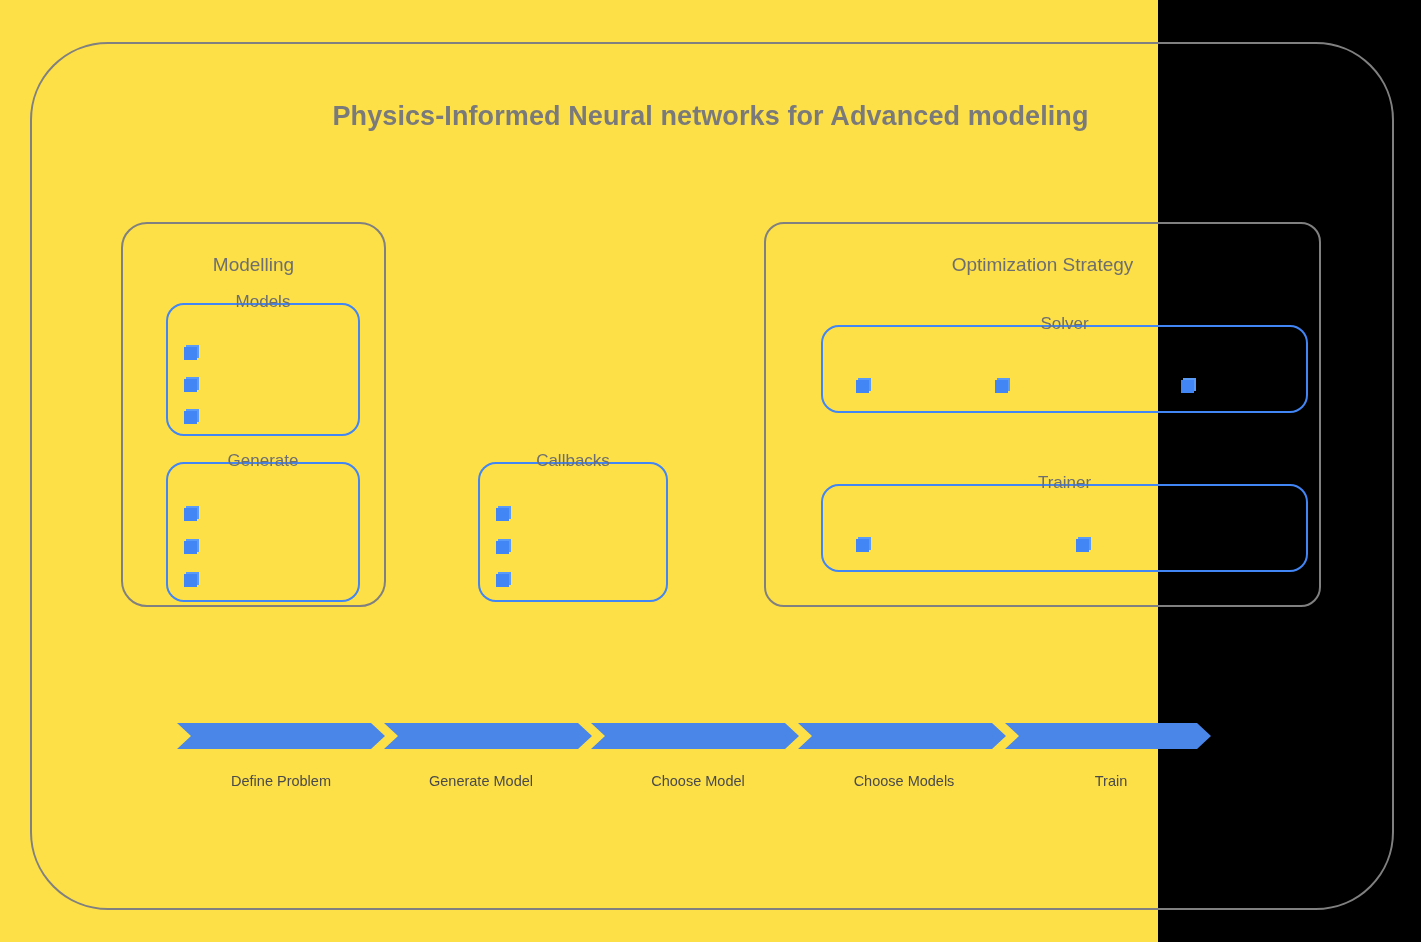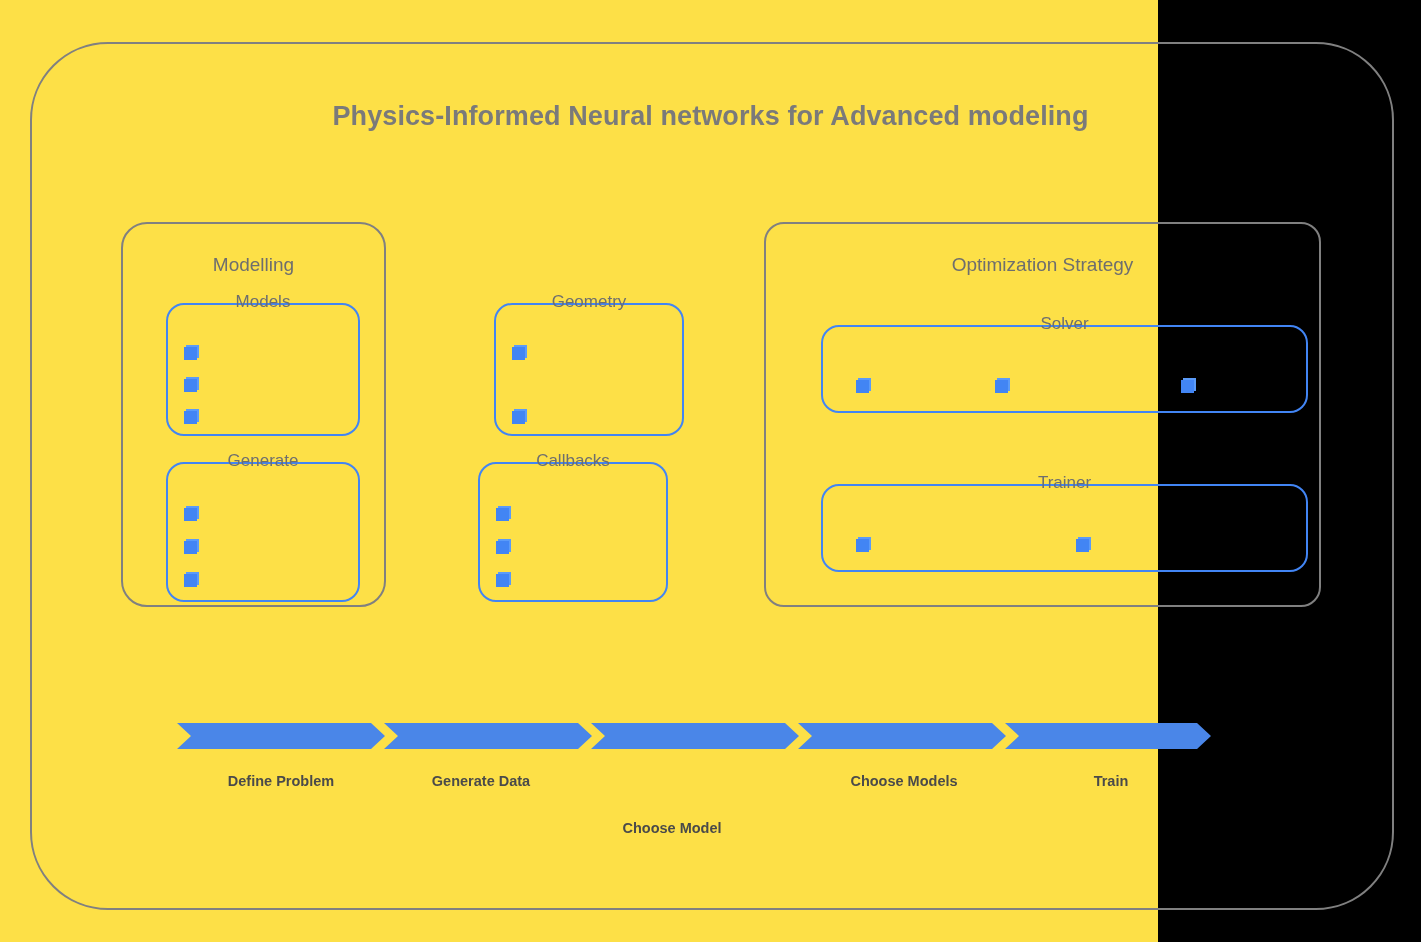--- a/index.html
+++ b/index.html
@@ -117,21 +117,21 @@
     width: 1421px;
     height: 942px;
     pointer-events: none;
   }
   .chevron-label {
     position: absolute;
     top: 773px;
     text-align: center;
     color: #4a4a4a;
     font-size: 14.5px;
-    font-weight: bold;
+    font-weight: normal;
     white-space: nowrap;
     transform: translateX(-50%);
   }
 </style>
 </head>
 <body>
 
 <div id="stage">
 
   <div class="outer-frame"></div>
@@ -150,25 +150,20 @@
   </div>
 
   <div class="sub-box" id="box-problems">
     <div class="sub-title">Generate</div>
     <div class="cube" style="left:16px; top:44px;"></div>
     <div class="cube" style="left:16px; top:77px;"></div>
     <div class="cube" style="left:16px; top:110px;"></div>
   </div>
 
 
-  <div class="sub-box" id="box-geometry">
-    <div class="sub-title">Geometry</div>
-    <div class="cube" style="left:16px; top:42px;"></div>
-    <div class="cube" style="left:16px; top:106px;"></div>
-  </div>
 
   <div class="sub-box" id="box-callbacks">
     <div class="sub-title">Callbacks</div>
     <div class="cube" style="left:16px; top:44px;"></div>
     <div class="cube" style="left:16px; top:77px;"></div>
     <div class="cube" style="left:16px; top:110px;"></div>
   </div>
 
   <div class="group-panel" id="panel-optim">
     <div class="group-title">Optimization Strategy</div>
@@ -199,18 +194,18 @@
     </g>
     <g>
       <polygon points="798,723 992,723 1006,736 992,749 798,749 812,736" fill="#4a86e8"></polygon>
     </g>
     <g>
       <polygon points="1005,723 1197,723 1211,736 1197,749 1005,749 1019,736" fill="#4a86e8"></polygon>
     </g>
   </svg>
 
   <div class="chevron-label" style="left:281px;">Define Problem</div>
-  <div class="chevron-label" style="left:481px;">Generate Data</div>
-  <div class="chevron-label" style="left:672px;margin-top:47px;">Choose Model</div>
+  <div class="chevron-label" style="left:481px;">Generate Model</div>
+  <div class="chevron-label" style="left:698px;">Choose Model</div>
   <div class="chevron-label" style="left:904px;">Choose Models</div>
   <div class="chevron-label" style="left:1111px;">Train</div>
 
 </div>
 
 </body></html>

